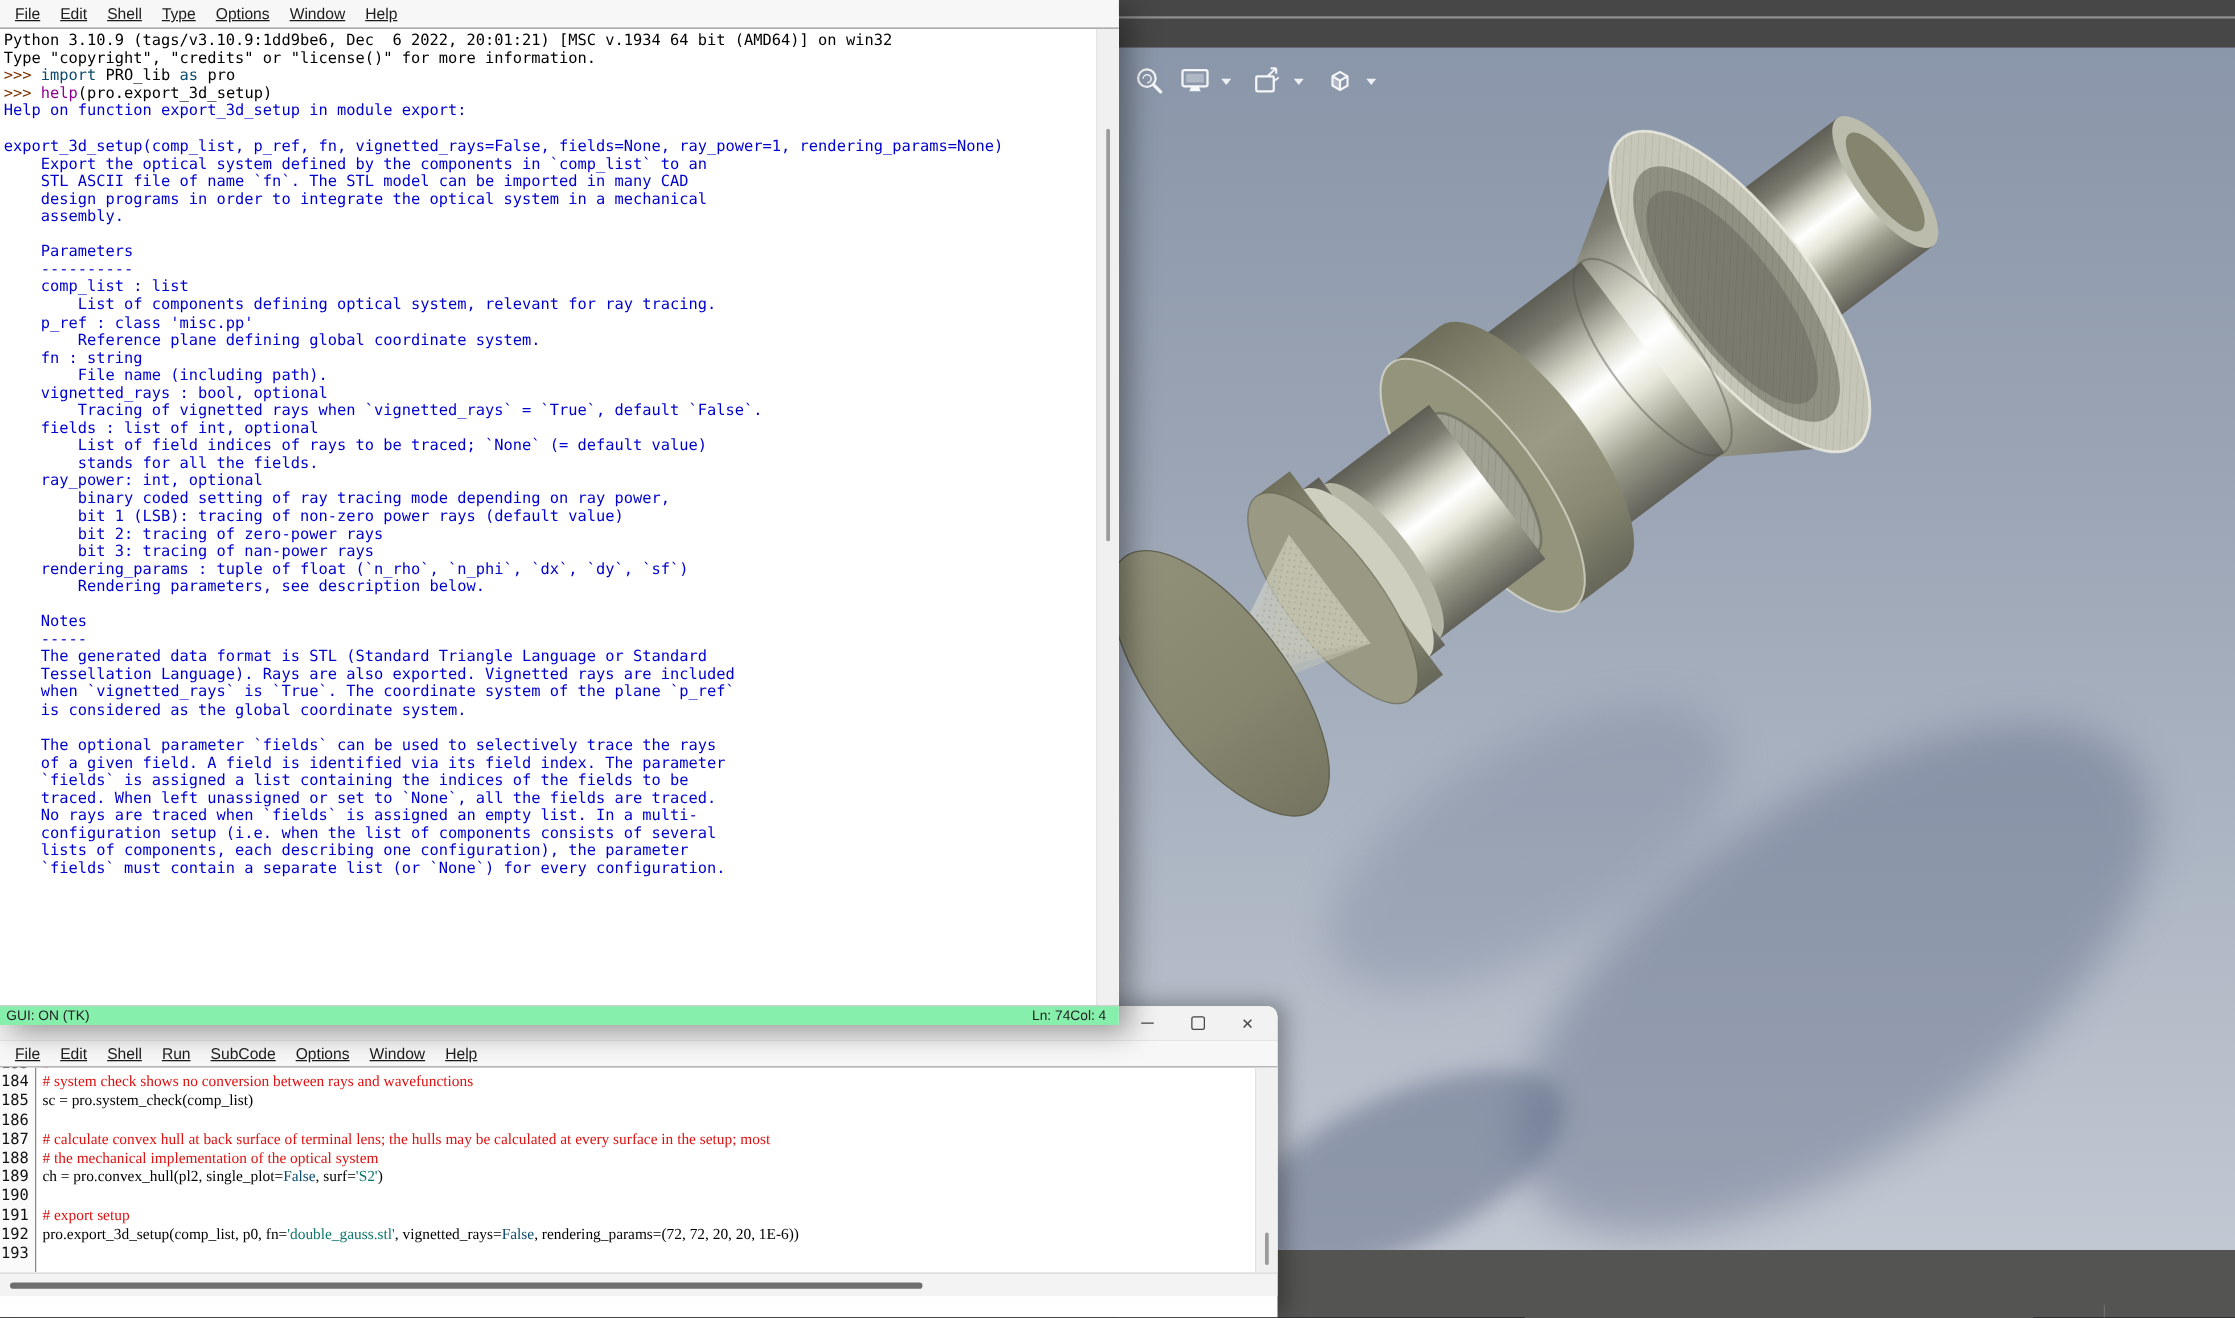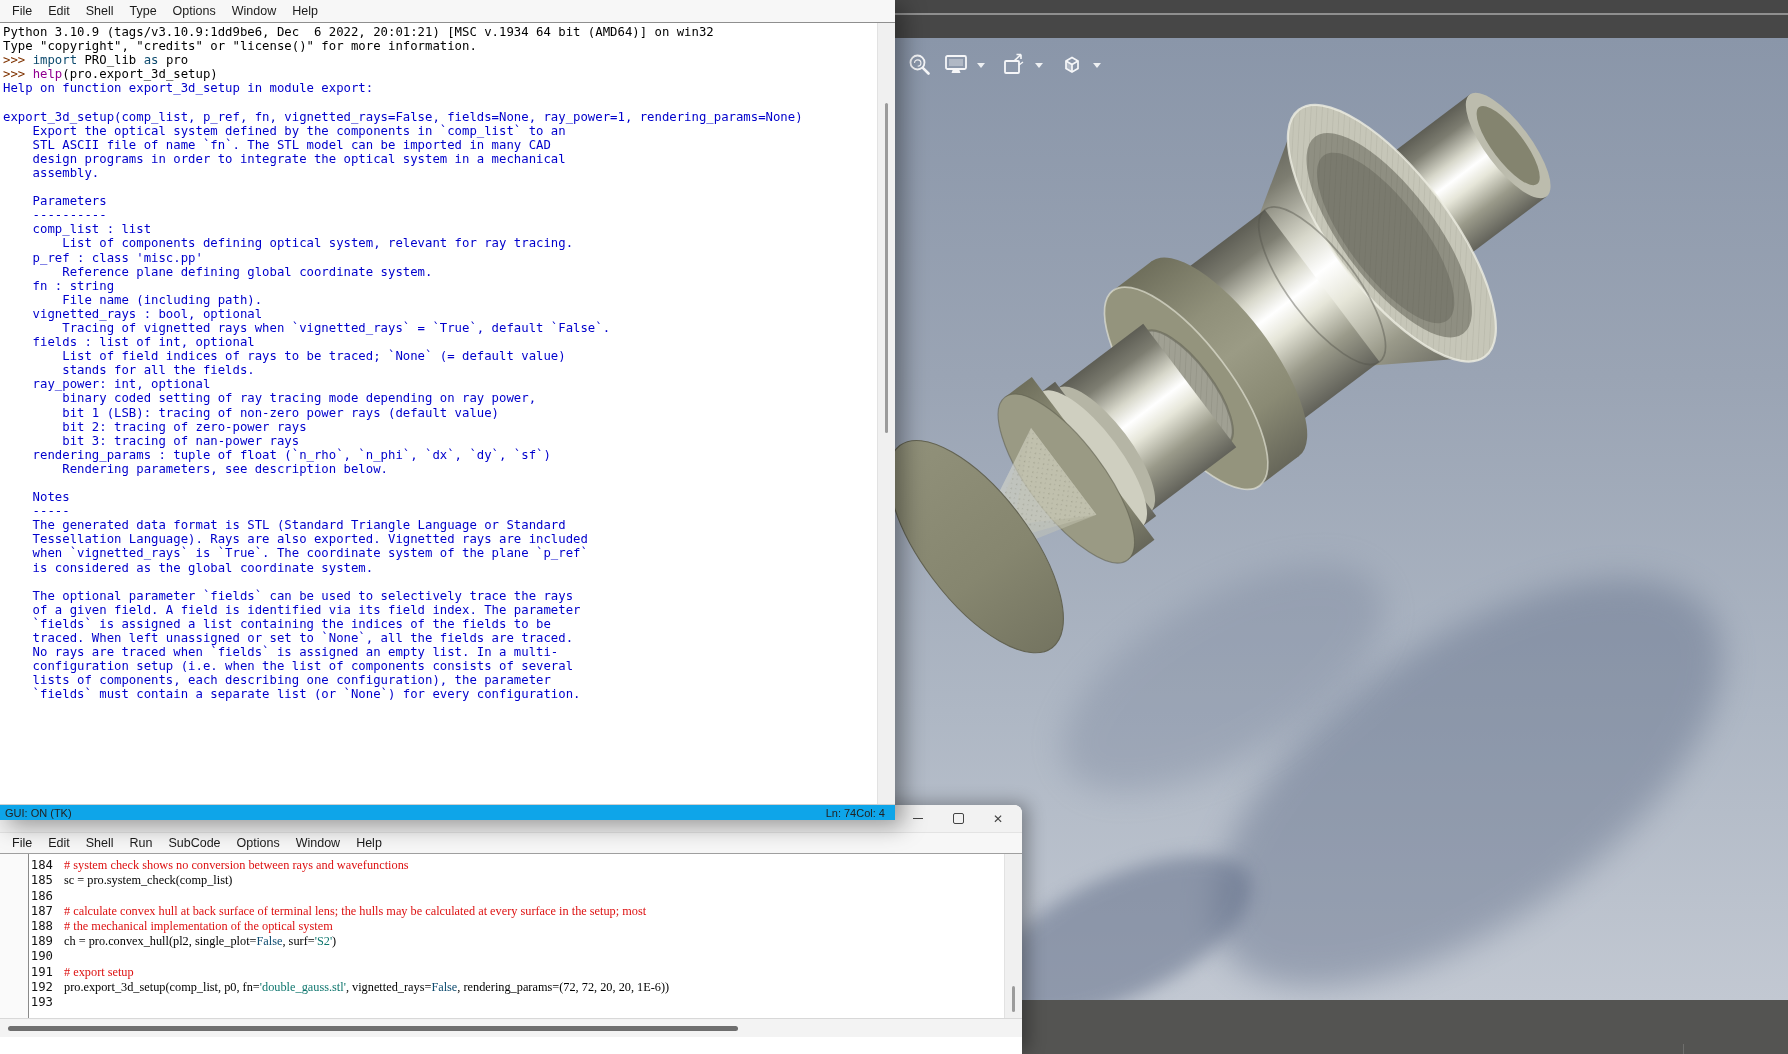--- a/index.html
+++ b/index.html
@@ -18,23 +18,23 @@
   .tool-btn{width:30px;height:30px;display:flex;align-items:center;justify-content:center;opacity:.92;}
   .caret{width:0;height:0;border-left:4px solid transparent;border-right:4px solid transparent;
          border-top:5px solid #fff;opacity:.85;margin:0 8px 0 0;}
   .cad-bottom{position:absolute;top:1000px;left:0;width:895px;height:54px;background:#545452;}
   .annotate{position:absolute;right:0;top:0;width:104px;height:54px;border-left:1px solid #6e6e6c;
     display:flex;flex-direction:column;align-items:center;justify-content:center;gap:3px;
     color:#f2f2f2;font-size:12px;cursor:default;margin-top:44px;}
 
   
   .menubar{display:flex;align-items:center;padding-left:4px;background:#f7f7f7;
-           font-size:12.5px;color:#1b1b1b;}
+           font-size:12.5px;color:#1b1b1b;text-decoration:underline;}
   .mi{padding:3px 8px;}
-  .statusbar{display:flex;align-items:center;background:#0ea5e9;font-size:11px;color:#222;
+  .statusbar{display:flex;align-items:center;background:#86efac;font-size:11px;color:#222;
              border-top:1px solid #cfcfcf;}
   .status-right{margin-left:auto;display:flex;padding-right:10px;}
   .vscroll{position:absolute;right:0;top:0;width:17px;bottom:0;background:#f0f0f0;border-left:1px solid #e2e2e2;}
   .vthumb{position:absolute;left:7px;width:3px;background:#9b9b9b;border-radius:2px;}
 
   
   .shell{position:absolute;left:0;top:0;width:895px;height:820px;background:#fff;
          box-shadow:8px 6px 22px rgba(0,0,0,.38);z-index:3;display:flex;flex-direction:column;}
   .shell .menubar{height:22px;}
   .shell-body{position:relative;flex:1;border-top:1px solid #8f8f8f;background:#fff;overflow:hidden;}
@@ -52,21 +52,21 @@
   .win-controls{position:absolute;right:4px;top:0;height:27px;display:flex;}
   .wc{width:40px;height:27px;display:flex;align-items:center;justify-content:center;color:#444;}
   .glyph-min{width:10px;height:0;border-top:1px solid #444;display:block;}
   .glyph-max{width:9px;height:9px;border:1px solid #444;border-radius:2px;display:block;}
   .glyph-close{font-size:12px;line-height:1;}
   .editor .menubar{height:20px;}
   .editor-body{position:relative;height:164px;border-top:1px solid #9f9f9f;overflow:hidden;background:#fff;}
   .gutter-bg{position:absolute;left:0;top:0;bottom:0;width:28px;background:#fafafa;border-right:1px solid #8a8a8a;}
   .code{position:absolute;left:0;top:-11px;right:17px;font-family:"DejaVu Sans Mono",monospace;
         font-size:12.3px;line-height:15.2px;white-space:pre;}
-  .crow{display:flex;margin-left:30px;}
+  .crow{display:flex;}
   .lnum{width:23px;text-align:right;padding-right:5px;color:#111;flex:none;}
   .ctext{padding-left:6px;font-family:Liberation Serif, serif;}
   .hscroll{height:18px;position:relative;background:#f3f3f3;border-top:1px solid #d8d8d8;}
   .hthumb{position:absolute;left:8px;top:7px;height:5px;width:730px;background:#6e6e6e;border-radius:3px;}
   .editor .statusbar{height:19px;}
   .editor .status-right{padding-right:24px;}
 
   
   .c-k{color:#000000;text-align:center;}
   .c-b{color:#0000cc;}

